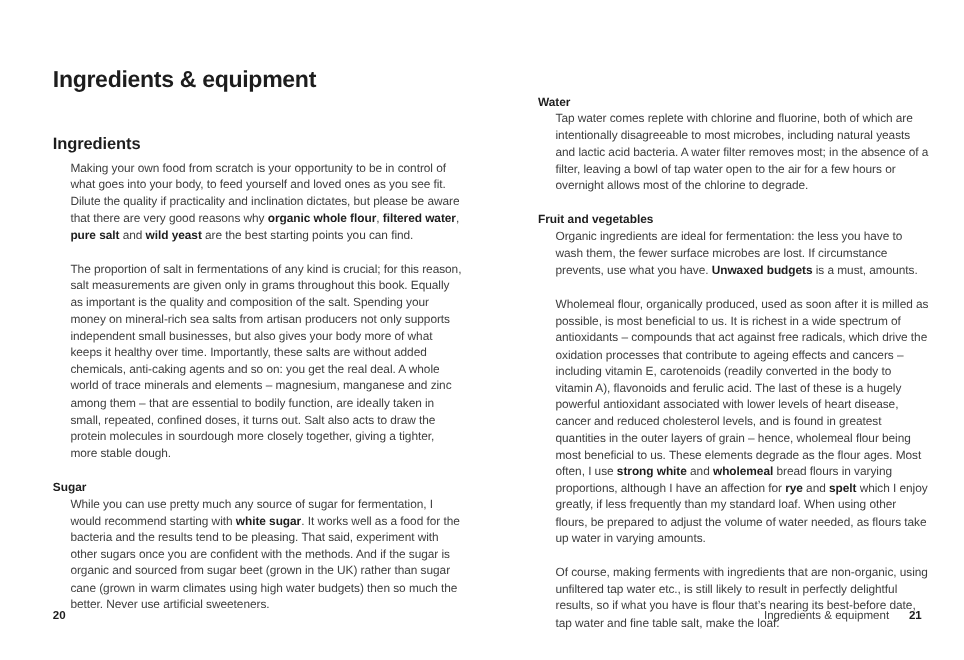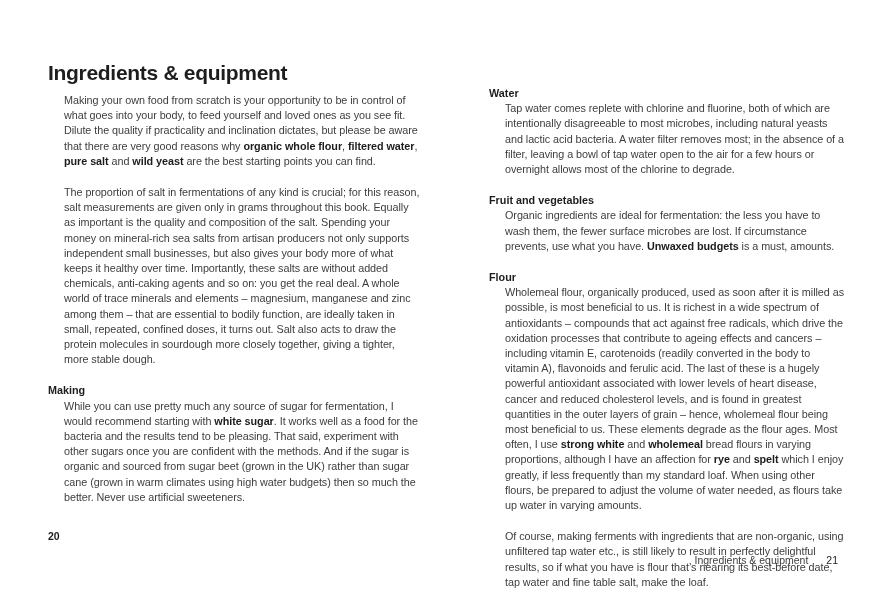--- a/index.html
+++ b/index.html
@@ -41,53 +41,53 @@
     font-size: 10.8px; line-height: 15.2px;
     font-weight: bold;
     color: #1d1d1d;
   }
   h3.sub-heading.first { margin-top: 16px; }
   p.body-text.follows-heading { margin-top: 0; }
   p.body-text.closing { margin-top: 9px; }
   .b { font-weight: bold; color: #1d1d1d; }
 
   .footer-left {
-    position: absolute; left: 48px; top: 530px;
+    position: absolute; left: 48px; top: 554px;
     font-size: 10.5px; font-weight: bold; color: #1d1d1d;
   }
   .footer-right {
     position: absolute; right: 38px; top: 554px;
     font-size: 10.5px; color: #3d3d3d;
     display: flex; align-items: baseline; gap: 18px;
   }
-  .footer-right .pagenum { font-weight: normal; color: #1d1d1d; }
+  .footer-right .pagenum { font-weight: bold; color: #1d1d1d; }
 </style>
 </head>
 <body>
 
 <div class="page">
 
   <div class="col col-left">
     <h1 class="page-title">Ingredients &amp; equipment</h1>
+    <h2 class="section-heading">Ingredients</h2>
     <p class="body-text"><span>Making your own food from scratch is your opportunity to be in control of what goes into your body, to feed yourself and loved ones as you see fit. Dilute the quality if practicality and inclination dictates, but please be aware that there are very good reasons why </span><span class="b">organic whole flour</span><span>, </span><span class="b">filtered water</span><span>, </span><span class="b">pure salt</span><span> and </span><span class="b">wild yeast</span><span> are the best starting points you can find.</span></p>
 
     <p class="body-text follows-heading"><span>The proportion of salt in fermentations of any kind is crucial; for this reason, salt measurements are given only in grams throughout this book. Equally as important is the quality and composition of the salt. Spending your money on mineral-rich sea salts from artisan producers not only supports independent small businesses, but also gives your body more of what keeps it healthy over time. Importantly, these salts are without added chemicals, anti-caking agents and so on: you get the real deal. A whole world of trace minerals and elements – magnesium, manganese and zinc among them – that are essential to bodily function, are ideally taken in small, repeated, confined doses, it turns out. Salt also acts to draw the protein molecules in sourdough more closely together, giving a tighter, more stable dough.</span></p>
 
-    <h3 class="sub-heading">Making</h3>
+    <h3 class="sub-heading">Sugar</h3>
     <p class="body-text follows-heading"><span>While you can use pretty much any source of sugar for fermentation, I would recommend starting with </span><span class="b">white sugar</span><span>. It works well as a food for the bacteria and the results tend to be pleasing. That said, experiment with other sugars once you are confident with the methods. And if the sugar is organic and sourced from sugar beet (grown in the UK) rather than sugar cane (grown in warm climates using high water budgets) then so much the better. Never use artificial sweeteners.</span></p>
   </div>
 
   <div class="col col-right">
     <h3 class="sub-heading first">Water</h3>
     <p class="body-text follows-heading"><span>Tap water comes replete with chlorine and fluorine, both of which are intentionally disagreeable to most microbes, including natural yeasts and lactic acid bacteria. A water filter removes most; in the absence of a filter, leaving a bowl of tap water open to the air for a few hours or overnight allows most of the chlorine to degrade.</span></p>
 
     <h3 class="sub-heading">Fruit and vegetables</h3>
     <p class="body-text follows-heading"><span>Organic ingredients are ideal for fermentation: the less you have to wash them, the fewer surface microbes are lost. If circumstance prevents, use what you have. </span><span class="b">Unwaxed budgets</span><span> is a must, amounts.</span></p>
 
-    <h3 class="sub-heading">Flour</h3>
     <p class="body-text follows-heading"><span>Wholemeal flour, organically produced, used as soon after it is milled as possible, is most beneficial to us. It is richest in a wide spectrum of antioxidants – compounds that act against free radicals, which drive the oxidation processes that contribute to ageing effects and cancers – including vitamin E, carotenoids (readily converted in the body to vitamin A), flavonoids and ferulic acid. The last of these is a hugely powerful antioxidant associated with lower levels of heart disease, cancer and reduced cholesterol levels, and is found in greatest quantities in the outer layers of grain – hence, wholemeal flour being most beneficial to us. These elements degrade as the flour ages. Most often, I use </span><span class="b">strong white</span><span> and </span><span class="b">wholemeal</span><span> bread flours in varying proportions, although I have an affection for </span><span class="b">rye</span><span> and </span><span class="b">spelt</span><span> which I enjoy greatly, if less frequently than my standard loaf. When using other flours, be prepared to adjust the volume of water needed, as flours take up water in varying amounts.</span></p>
 
     <p class="body-text closing"><span>Of course, making ferments with ingredients that are non-organic, using unfiltered tap water etc., is still likely to result in perfectly delightful results, so if what you have is flour that’s nearing its best-before date, tap water and fine table salt, make the loaf.</span></p>
   </div>
 
   <div class="footer-left">20</div>
 
   <div class="footer-right">
     <span>Ingredients &amp; equipment</span>
     <span class="pagenum">21</span>

